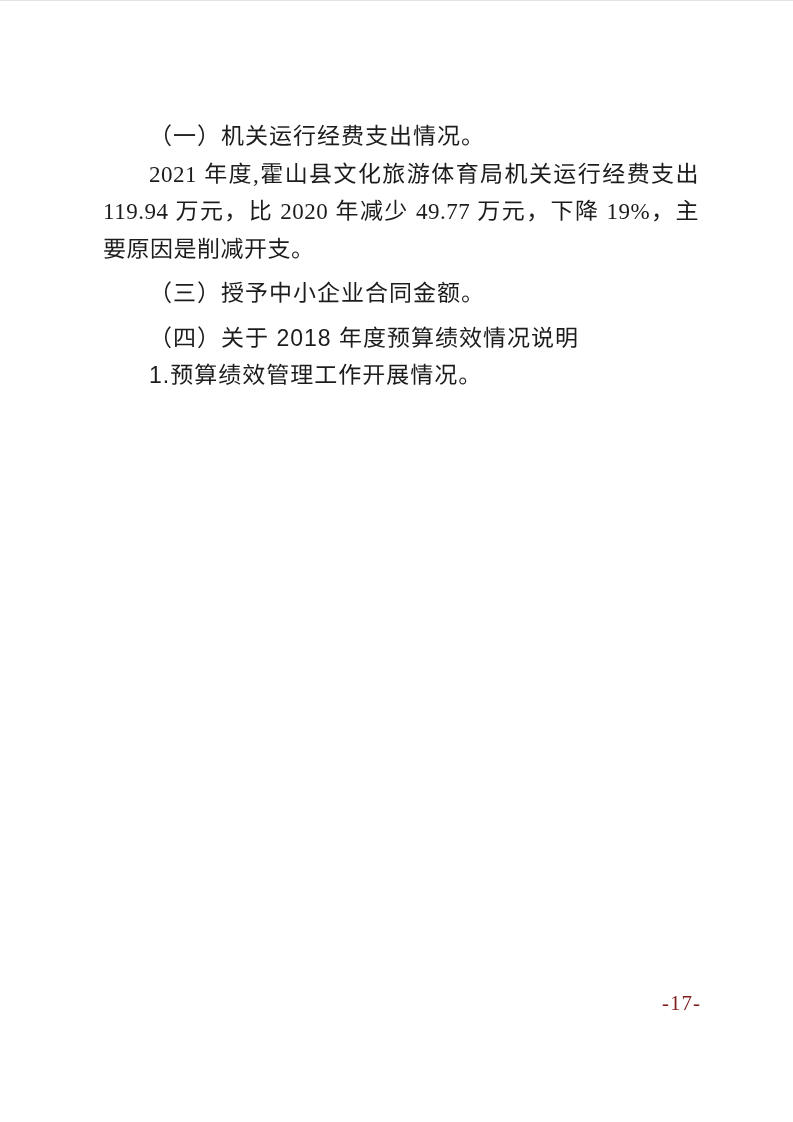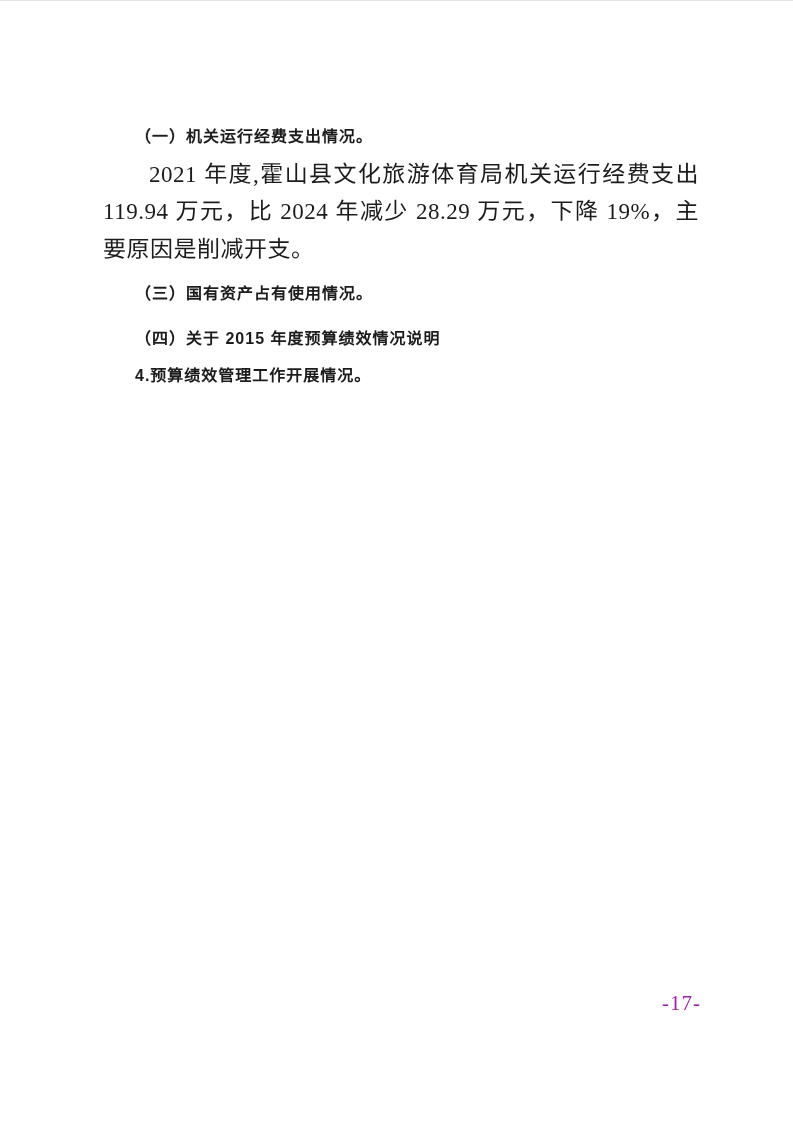--- a/index.html
+++ b/index.html
@@ -27,63 +27,63 @@
     line-height: 37.5px;
     text-align: justify;
   }
   .para {
     margin: 0;
     text-indent: 2em;
     letter-spacing: 0.5px;
   }
   .heading {
     margin: 7px 0 0 0;
-    font-weight: bold;
+    font-weight: normal;
     text-indent: 2em;
-    font-size: 16px;
+    font-size: 23px;
     line-height: 37.5px;
     font-family: "Liberation Sans", "DejaVu Sans", sans-serif;
     letter-spacing: 1px;
   }
   .subheading {
     margin: 0;
   }
   .continues {
     text-align-last: justify;
   }
   .page-number {
     position: absolute;
     top: 990px;
     right: 92px;
     font-size: 21px;
     line-height: 24px;
-    color: #a21caf;
+    color: #7f1d1d;
     font-family: "Liberation Serif", "DejaVu Serif", serif;
     letter-spacing: 1px;
     margin-left: 28px;
   }
 </style>
 </head>
 <body>
 
 <div class="page">
 
   <div class="content">
 
     <h3 class="heading">（一）机关运行经费支出情况。</h3>
 
-    <p class="para">2021 年度,霍山县文化旅游体育局机关运行经费支出 119.94 万元，比 2024 年减少 28.29 万元，下降 19%，主要原因是削减开支。</p>
+    <p class="para">2021 年度,霍山县文化旅游体育局机关运行经费支出 119.94 万元，比 2020 年减少 49.77 万元，下降 19%，主要原因是削减开支。</p>
 
 
 
-    <h3 class="heading">（三）国有资产占有使用情况。</h3>
+    <h3 class="heading">（三）授予中小企业合同金额。</h3>
 
 
-    <h3 class="heading">（四）关于 2015 年度预算绩效情况说明</h3>
+    <h3 class="heading">（四）关于 2018 年度预算绩效情况说明</h3>
 
-    <h3 class="heading subheading">4.预算绩效管理工作开展情况。</h3>
+    <h3 class="heading subheading">1.预算绩效管理工作开展情况。</h3>
 
 
   </div>
 
   <div class="page-number">-17-</div>
 
 </div>
 
 </body></html>

